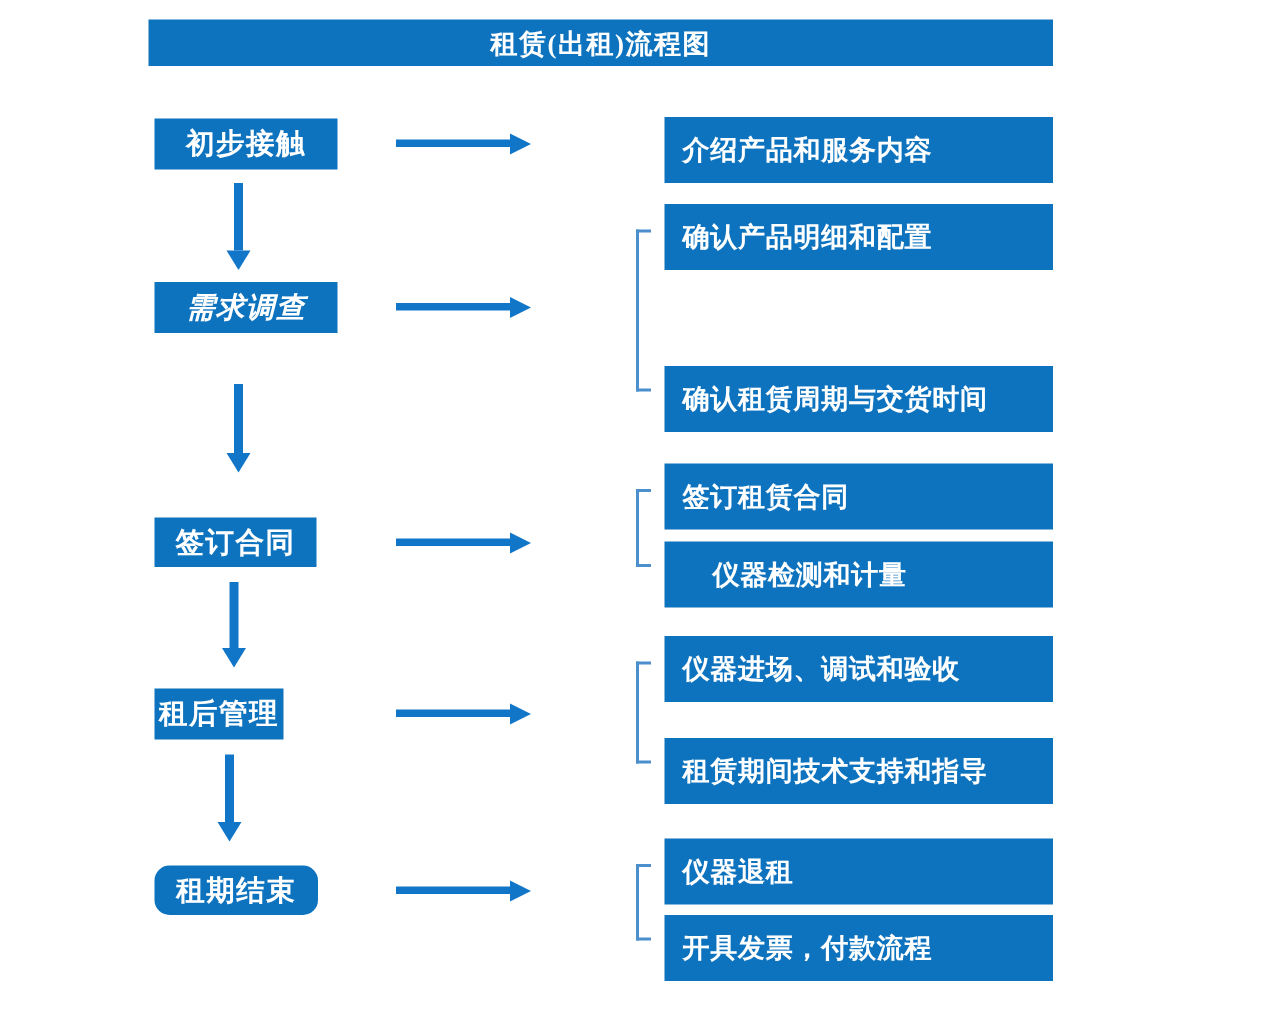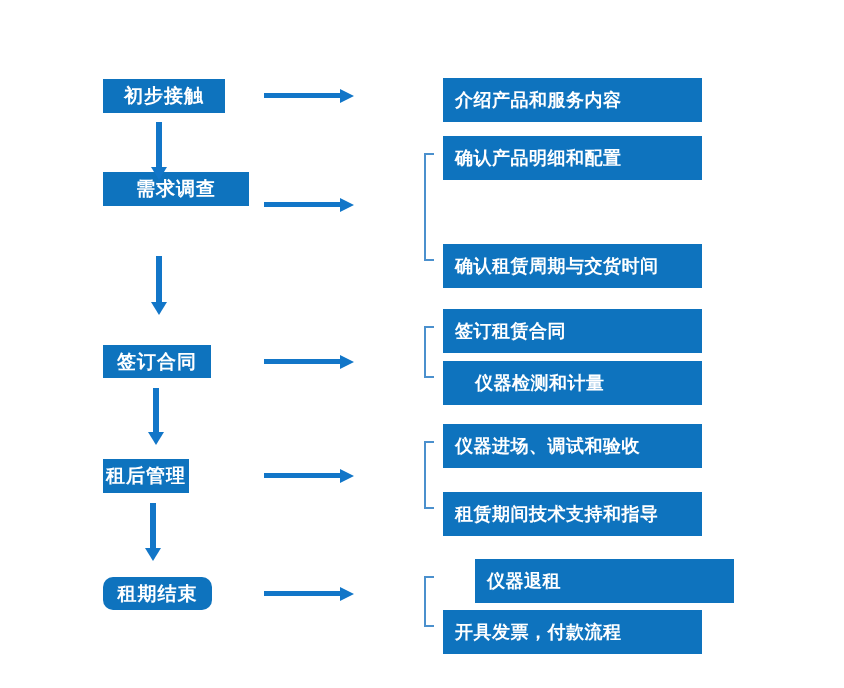--- a/index.html
+++ b/index.html
@@ -58,23 +58,24 @@
     border: 2px solid #4b90cd;
     border-right: none;
     background: transparent;
   }
 </style>
 </head>
 <body>
 
 <div class="canvas">
 
+  <div class="box title-bar">租赁(出租)流程图</div>
 
   <div class="box step" style="left:103px; top:79px;  width:122px; height:34px;">初步接触</div>
-  <div class="box step" style="left:103px; top:172px; width:146px; height:34px;">需求调查</div>
+  <div class="box step" style="left:103px; top:188px; width:122px; height:34px;font-style:italic;">需求调查</div>
   <div class="box step" style="left:103px; top:345px; width:108px; height:33px;">签订合同</div>
   <div class="box step" style="left:103px; top:459px; width:86px; height:34px;">租后管理</div>
   <div class="box step" style="left:103px; top:577px; width:109px; height:33px;border-radius:10px;">租期结束</div>
 
   <div>
     <div class="stem" style="left:156px; top:122px; width:6px; height:45px;"></div>
     <div class="head-down" style="left:151px; top:167px;"></div>
   </div>
   <div>
     <div class="stem" style="left:156px; top:256px; width:6px; height:46px;"></div>
@@ -115,16 +116,16 @@
   <div class="bracket" style="top:441px; height:68px;"></div>
   <div class="bracket" style="top:576px; height:51px;"></div>
 
   <div class="box detail" style="top:78px;">介绍产品和服务内容</div>
   <div class="box detail" style="top:136px;">确认产品明细和配置</div>
   <div class="box detail" style="top:244px;">确认租赁周期与交货时间</div>
   <div class="box detail" style="top:309px;">签订租赁合同</div>
   <div class="box detail" style="top:361px;padding-left:32px;">仪器检测和计量</div>
   <div class="box detail" style="top:424px;">仪器进场、调试和验收</div>
   <div class="box detail" style="top:492px;">租赁期间技术支持和指导</div>
-  <div class="box detail" style="top:559px;margin-left:32px;">仪器退租</div>
+  <div class="box detail" style="top:559px;">仪器退租</div>
   <div class="box detail" style="top:610px;">开具发票，付款流程</div>
 
 </div>
 
 </body></html>

